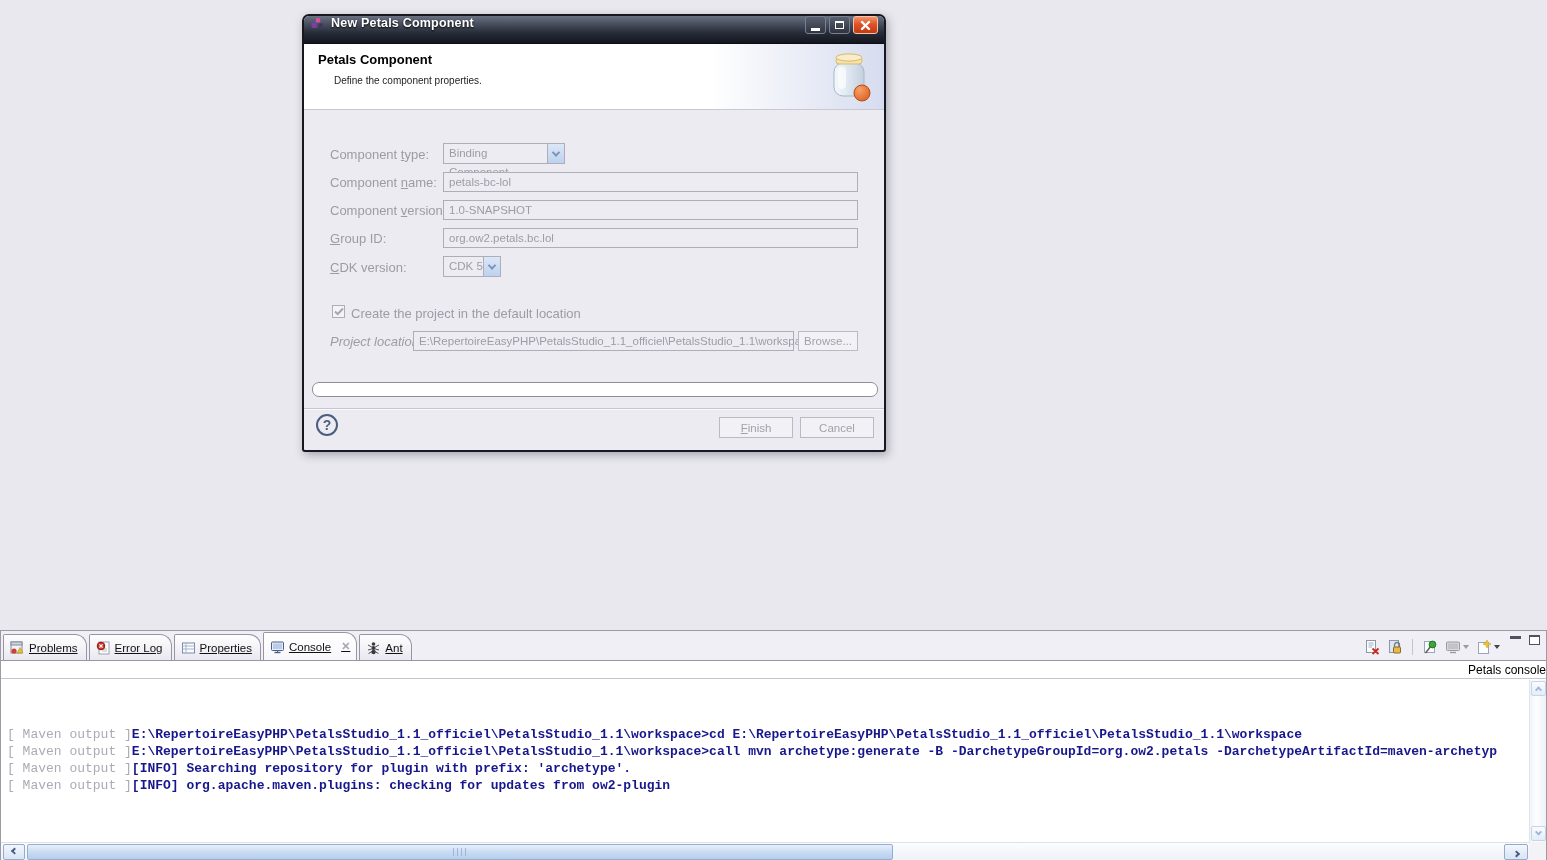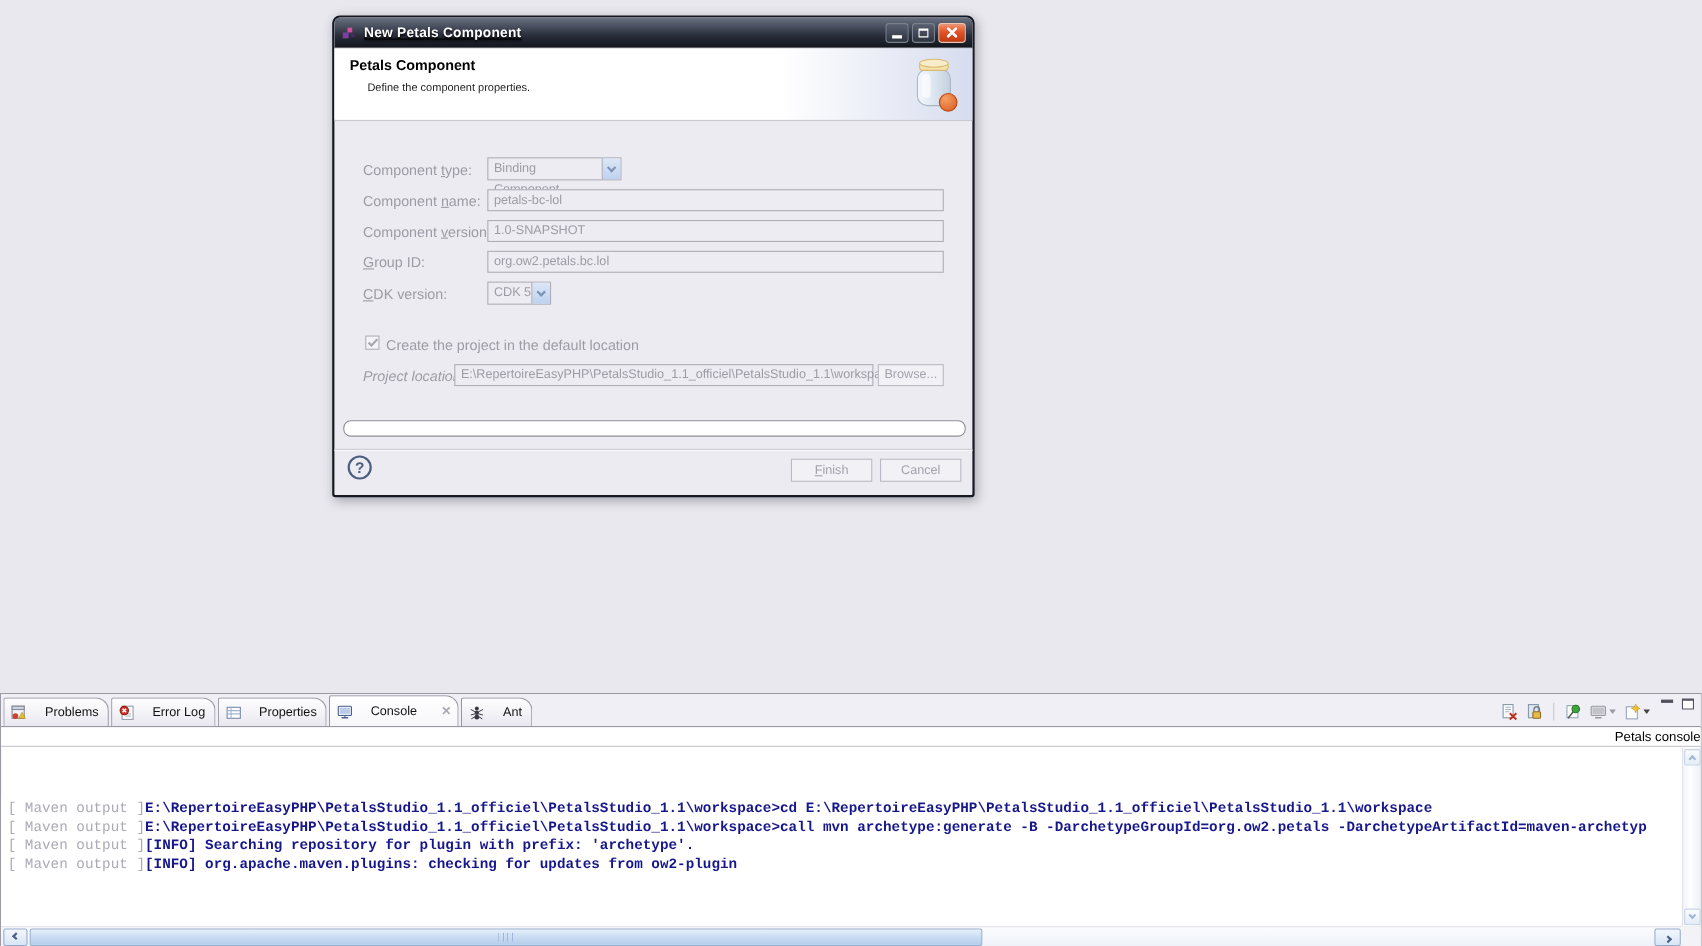--- a/index.html
+++ b/index.html
@@ -4,23 +4,23 @@
 <style>
   * { margin:0; padding:0; box-sizing:border-box; }
   html,body { width:1547px; height:860px; overflow:hidden; }
   body { background:#E9E8EE; font-family:"Liberation Sans", sans-serif; position:relative; }
 
   
   .dialog { position:absolute; left:302px; top:14px; width:584px; height:438px;
     border:2px solid #161922; border-radius:7px 7px 3px 3px; background:#ECEBF1;
     box-shadow:2px 3px 10px rgba(40,40,60,.35); }
   .titlebar { position:absolute; left:0; top:0; right:0; height:28px;
-    border-radius:5px 5px 0 0; display:flex; align-items:center; padding:0 6px;
+    border-radius:5px 5px 0 0; display:flex; padding:0 6px;
     background:linear-gradient(180deg,#6A7283 0%,#4A5160 28%,#272C38 62%,#13161E 100%);
-    border-bottom:1px solid #0c0e14;text-decoration:underline; }
+    border-bottom:1px solid #0c0e14; }
   .titlebar .title { color:#fff; font-size:12.5px; font-weight:bold; margin-left:6px;
     text-shadow:0 1px 2px #000; letter-spacing:.2px; flex:1; }
   .winbtn { width:21px; height:18px; border-radius:3px; margin-left:3px; display:flex;
     align-items:center; justify-content:center; cursor:default; }
   .winbtn.dark { background:linear-gradient(180deg,#59606F,#2E3340); border:1px solid #79808f; }
   .winbtn.close { width:25px; background:linear-gradient(180deg,#F4936B,#E35226 45%,#C03A12);
     border:1px solid #F2C4AC; }
   .glyph-min { width:9px; height:3px; background:#fff; margin-top:8px; }
   .glyph-max { width:9px; height:8px; border:1px solid #fff; border-top:2px solid #fff; }
 
@@ -49,23 +49,23 @@
     display:flex; align-items:center; justify-content:center; background:#ECEBF1; }
   .dlg-btn { position:absolute; top:401px; width:74px; height:21px; background:#F2F1F6;
     border:1px solid #BBBAC4; color:#A3A2AC; font-size:11.5px; display:flex; align-items:center; justify-content:center; }
   u { text-decoration:underline; }
 
   
   .bottom-panel { position:absolute; left:0; top:630px; width:1547px; height:230px;
     background:#fff; border-top:1px solid #9C9BA5; border-left:1px solid #9C9BA5; border-right:1px solid #9C9BA5; }
   .tabbar { position:absolute; left:0; top:0; right:0; height:30px; background:#F0EFF5;
     border-bottom:1px solid #9998A2; display:flex; align-items:flex-end; padding-left:2px; }
-  .tab { height:26px; display:flex; align-items:center; gap:16px; padding:0 8px 0 6px;
+  .tab { height:26px; display:flex; align-items:center; gap:4px; padding:0 8px 0 6px;
     border:1px solid #9895A0; border-bottom:none; border-radius:2px 12px 0 0; margin-right:2px;
-    font-size:11.5px; color:#111; background:linear-gradient(180deg,#FEFEFF,#E9E8F0); }
+    font-size:11.5px; color:#111; background:linear-gradient(180deg,#FEFEFF,#E9E8F0);text-decoration:underline; }
   .tab.selected { background:linear-gradient(180deg,#FFFFFF,#F7F7FB); height:28px; padding-right:6px; }
   .tab .closex { margin-left:6px; color:#A9A8B2; font-size:11px; font-weight:bold; }
   .view-toolbar { position:absolute; right:46px; top:8px; display:flex; align-items:center; gap:7px; }
   .tb-sep { width:1px; height:16px; background:#C6C5CF; margin:0 2px; }
   .dd-arrow { width:0; height:0; border-left:3px solid transparent; border-right:3px solid transparent; border-top:4px solid #444; margin-left:2px; }
   .dd-arrow.dim { border-top-color:#9a9aa2; }
   .view-minmax { position:absolute; right:6px; top:4px; display:flex; gap:8px; align-items:flex-start; }
   .vm-min { width:11px; height:3px; background:#52525E; margin-top:1px; }
   .vm-max { width:11px; height:10px; border:1px solid #52525E; border-top:2px solid #52525E; background:#fff; }
 

